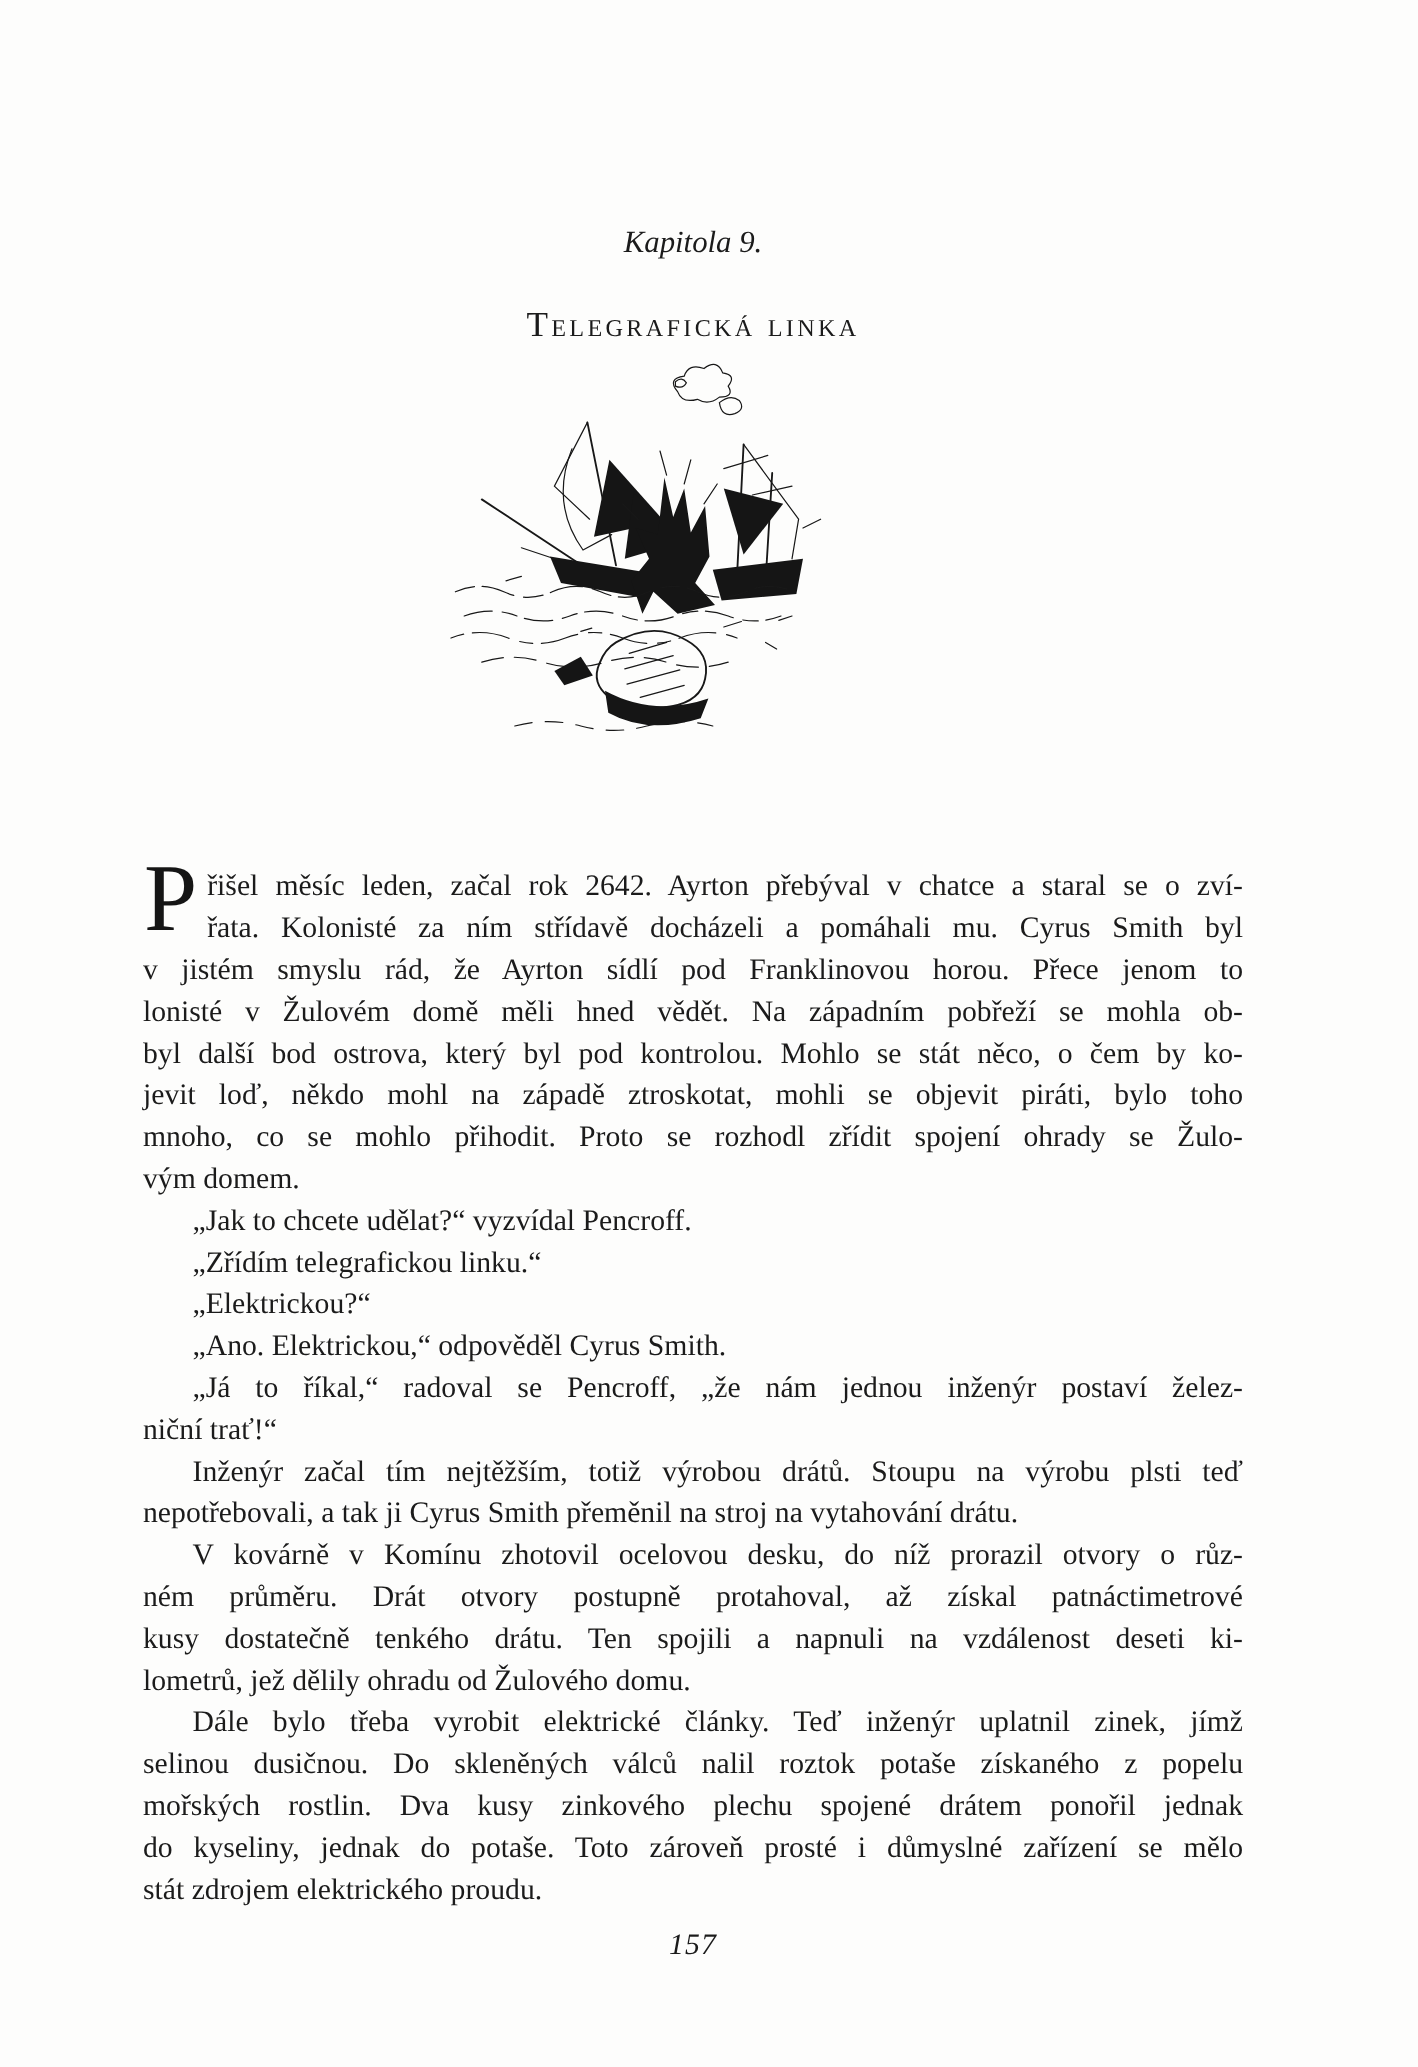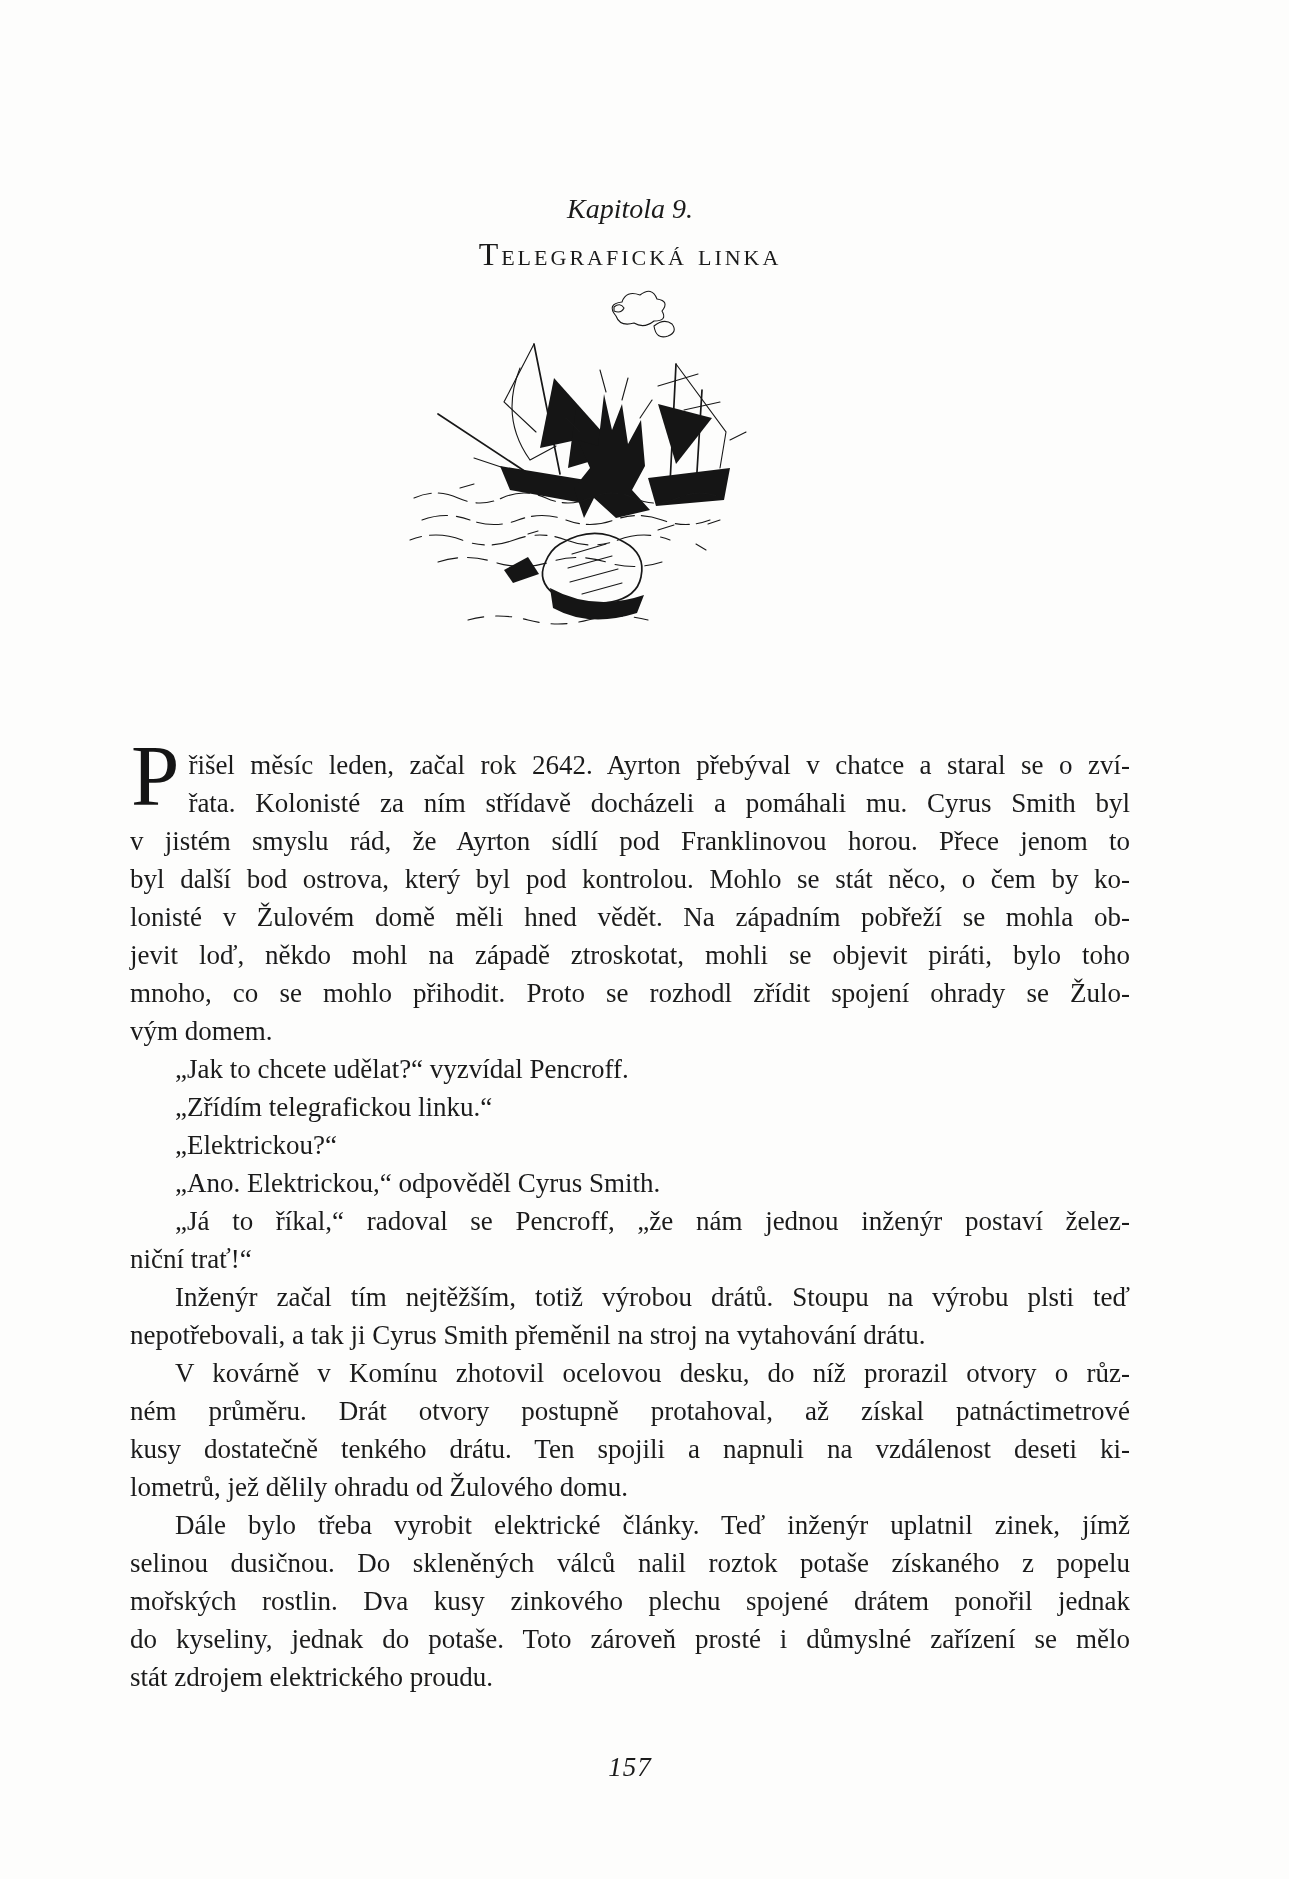--- a/index.html
+++ b/index.html
@@ -13,32 +13,32 @@
     height: 1879px;
     margin: 0 auto;
     background: #fdfdfc;
     color: #1b1b1b;
     font-family: "Liberation Serif", "DejaVu Serif", serif;
     overflow: hidden;
   }
   .column {
     position: absolute;
     left: 130px;
-    top: 4px;
+    top: 16px;
     width: 1000px;
   }
   .chapter-label {
     margin-top: 188px;
     text-align: center;
     font-style: italic;
     font-size: 28px;
     line-height: 34px;
   }
   .chapter-title {
-    margin-top: 8px;
+    margin-top: 36px;
     text-align: center;
     font-variant: small-caps;
     font-size: 32px;
     letter-spacing: 3px;
     line-height: 40px;
   }
   .illustration-wrap {
     margin-top: 8px;
     height: 392px;
     position: relative;
@@ -141,22 +141,22 @@
         <path class="ink-thin" d="M52,206 l14,-4 M250,248 l16,-5 M300,242 l12,-4 M120,252 l10,-3 M288,262 l10,6"></path>
       </svg>
     </div>
 
     <div class="body-text" id="body-text">
         <div class="para">
           <span class="dropcap">P</span>
           <div class="line">řišel měsíc leden, začal rok 2642. Ayrton přebýval v chatce a staral se o zví-</div>
           <div class="line">řata. Kolonisté za ním střídavě docházeli a pomáhali mu. Cyrus Smith byl</div>
           <div class="line">v jistém smyslu rád, že Ayrton sídlí pod Franklinovou horou. Přece jenom to</div>
+          <div class="line">lonisté v Žulovém domě měli hned vědět. Na západním pobřeží se mohla ob-</div>
           <div class="line">byl další bod ostrova, který byl pod kontrolou. Mohlo se stát něco, o čem by ko-</div>
-          <div class="line">lonisté v Žulovém domě měli hned vědět. Na západním pobřeží se mohla ob-</div>
           <div class="line">jevit loď, někdo mohl na západě ztroskotat, mohli se objevit piráti, bylo toho</div>
           <div class="line">mnoho, co se mohlo přihodit. Proto se rozhodl zřídit spojení ohrady se Žulo-</div>
           <div class="line last">vým domem.</div>
         </div>
         <div class="para">
           <div class="line last ind">„Jak to chcete udělat?“ vyzvídal Pencroff.</div>
         </div>
         <div class="para">
           <div class="line last ind">„Zřídím telegrafickou linku.“</div>
         </div>

